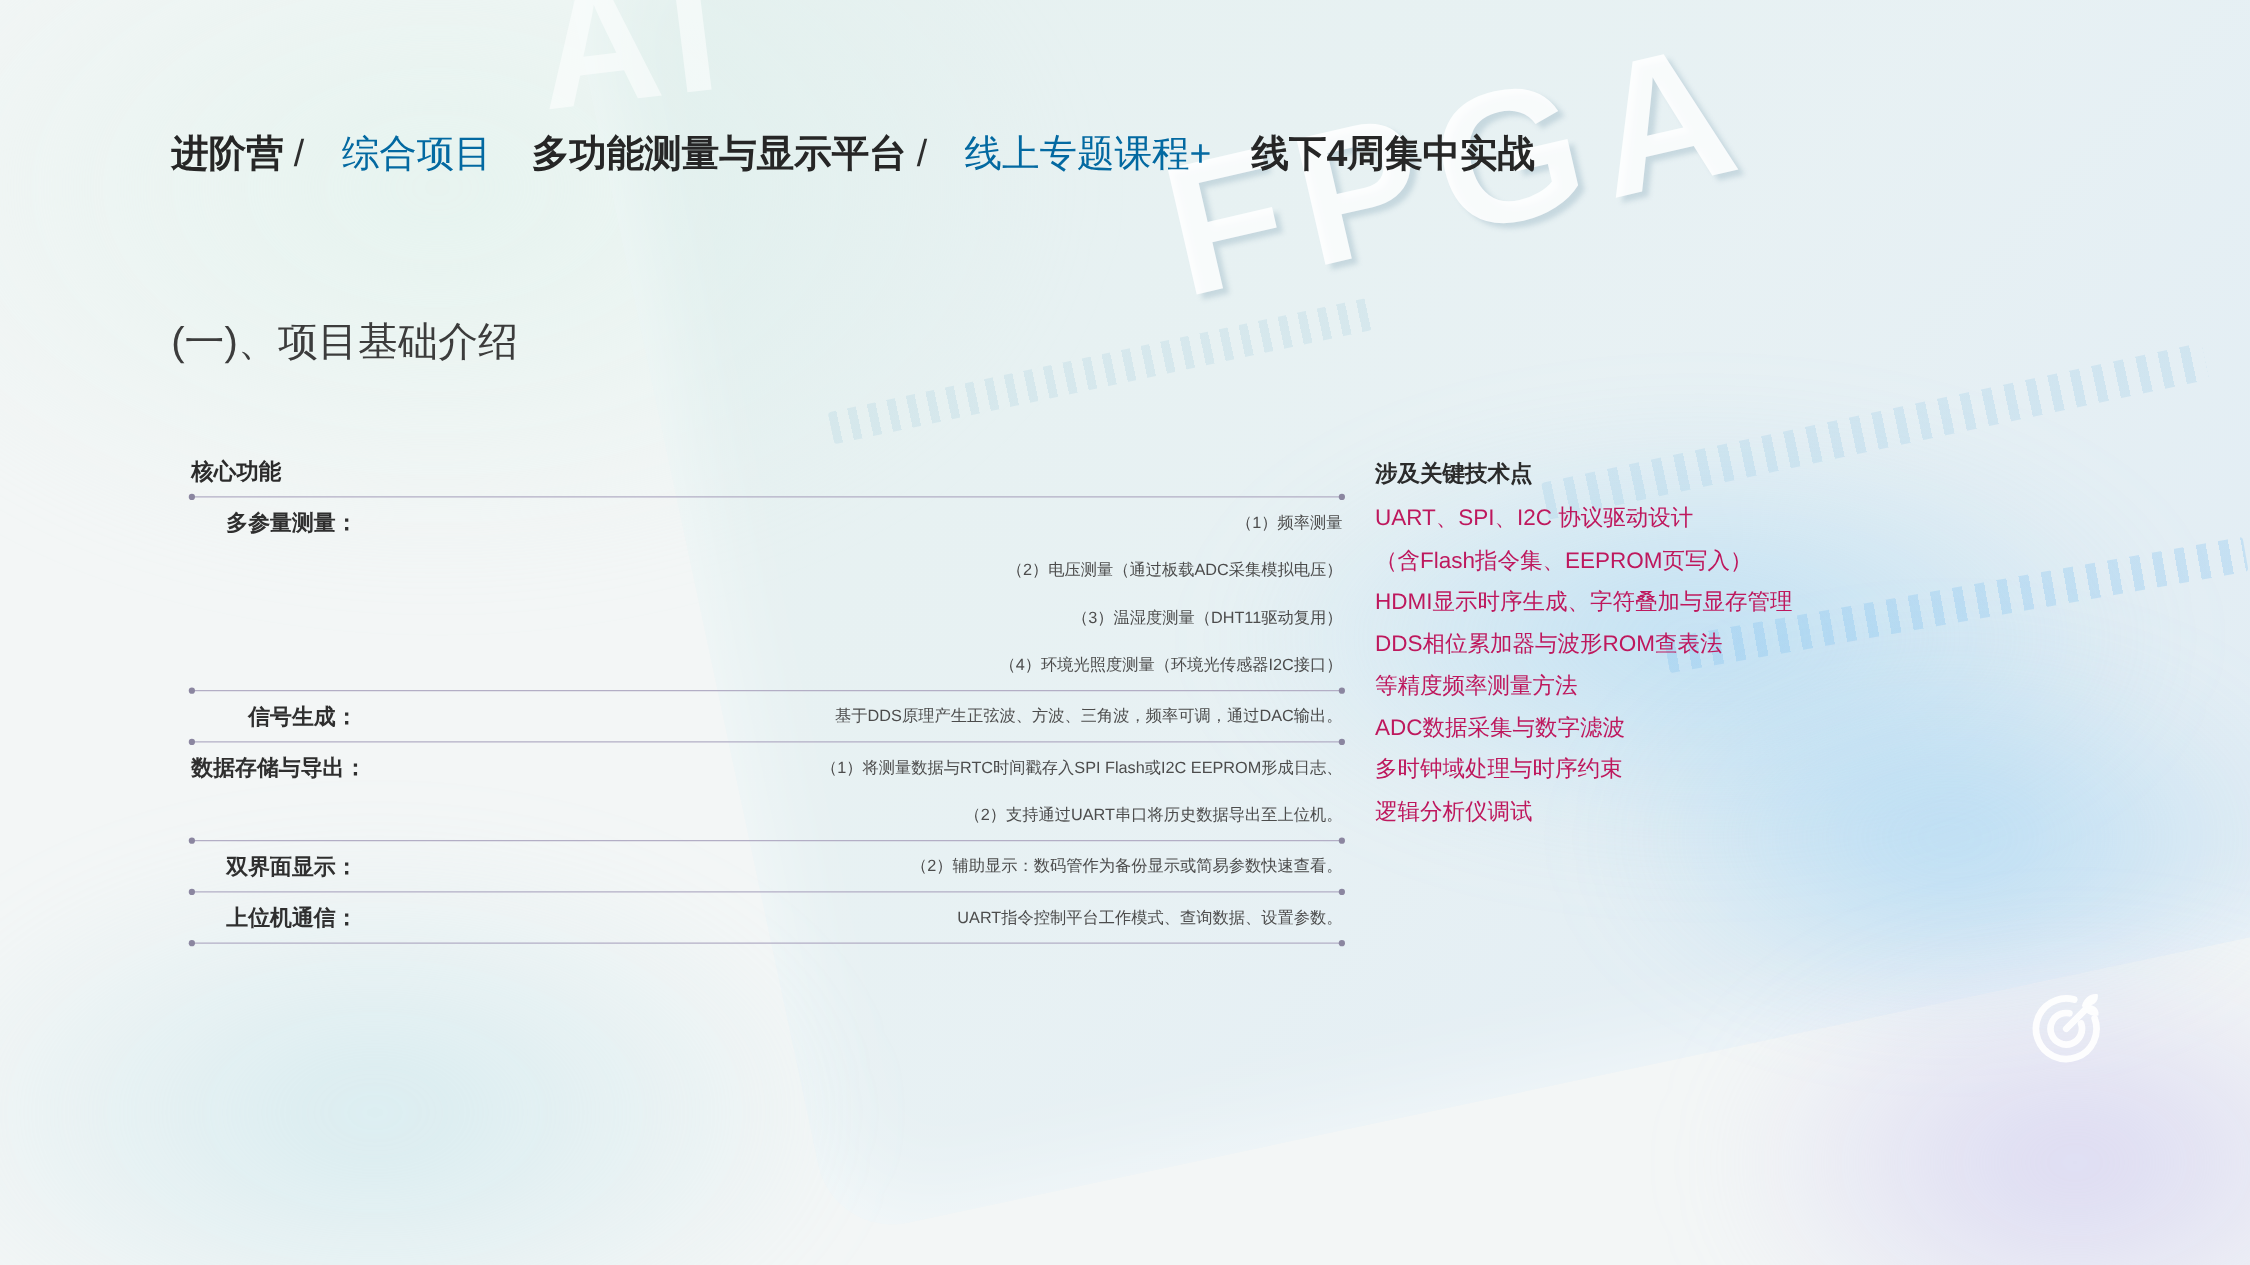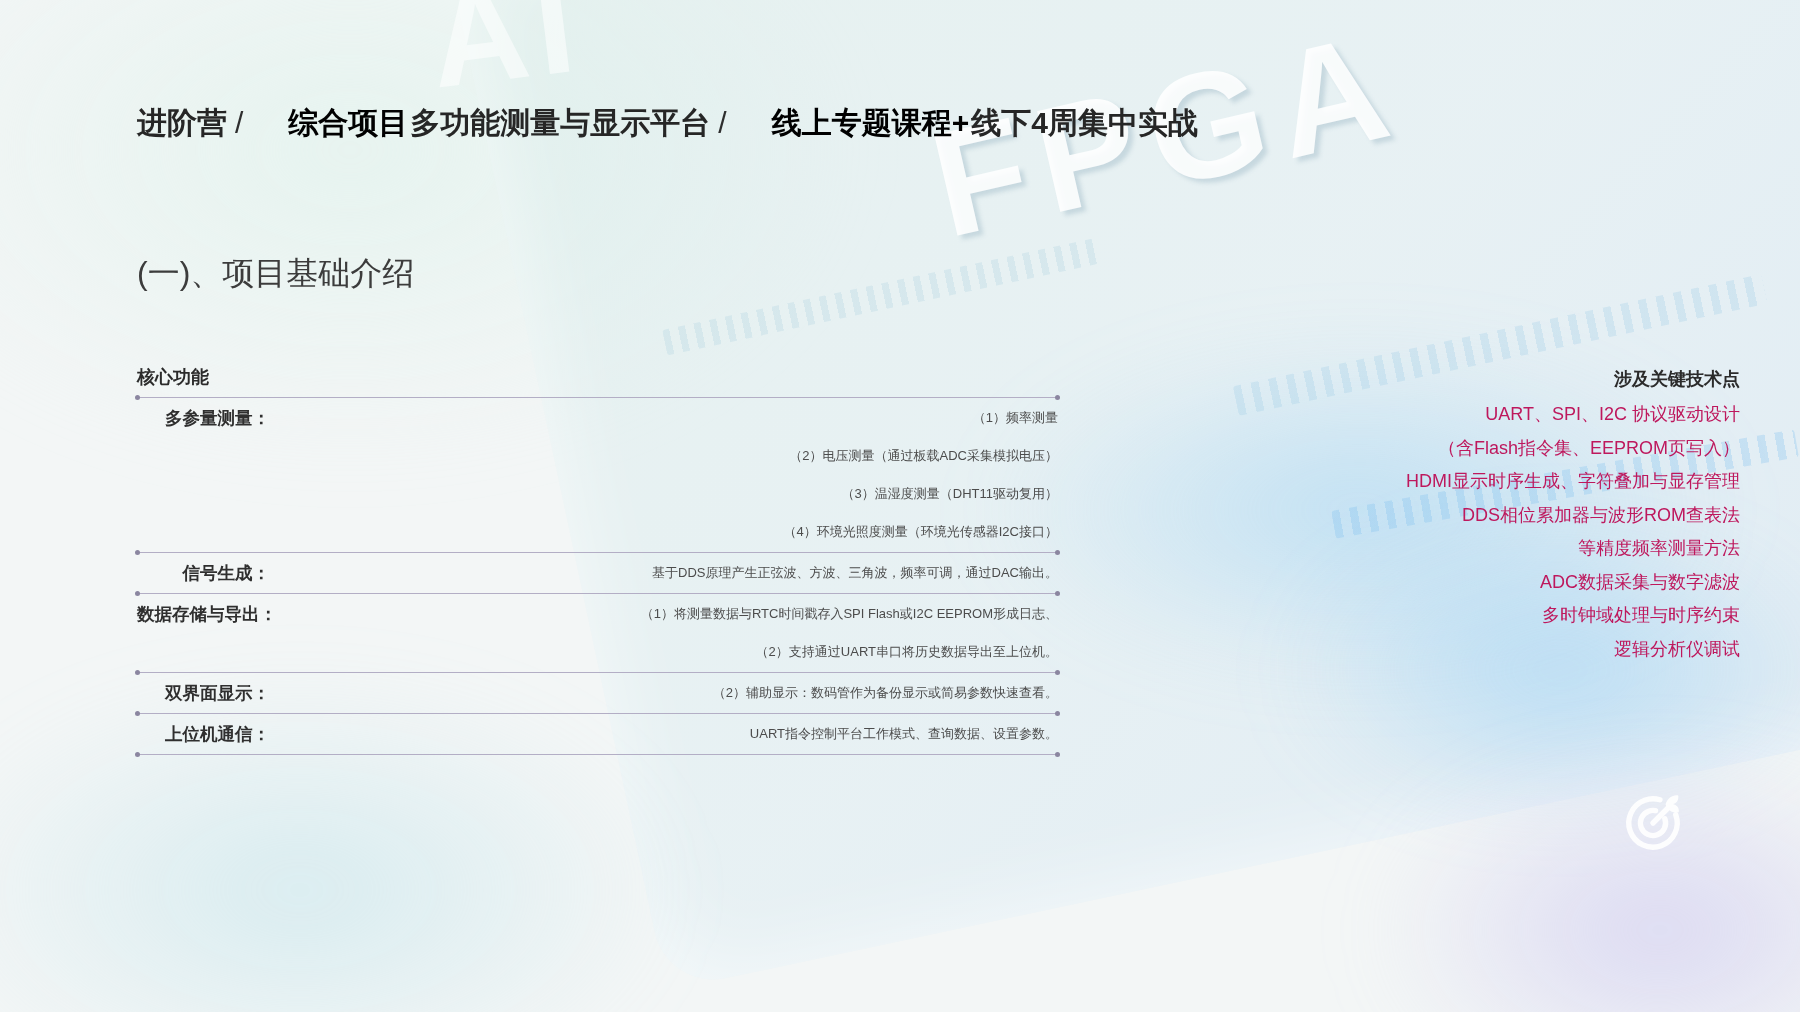--- a/index.html
+++ b/index.html
@@ -50,43 +50,43 @@
   }
 
   
   .content{position:absolute;inset:0;z-index:2;}
 
   .title{
     position:absolute;left:137px;top:103px;
     font-size:30px;color:#262626;white-space:nowrap;
   }
   .title .b{font-weight:700;}
-  .title .r{font-weight:700;color:#000000;margin-left:15px;}
+  .title .r{font-weight:400;color:#0369a1;}
   .title .slash{font-weight:400;margin:0 30px 0 8px;color:#2e2e2e;}
-  .title .gap{margin-left:2px;}
+  .title .gap{margin-left:32px;}
 
   .section-heading{
     position:absolute;left:137px;top:252px;
     font-size:32px;font-weight:400;color:#3c3c3c;
   }
 
-  .core-table{position:absolute;left:137px;top:357px;width:921px;}
+  .core-table{position:absolute;left:153px;top:357px;width:921px;}
   .table-header{height:40px;line-height:40px;font-size:18px;font-weight:700;color:#2b2b2b;}
   .sep{position:relative;height:1px;background:#b3aec5;}
   .sep::before,.sep::after{
     content:"";position:absolute;top:-2px;width:5px;height:5px;border-radius:50%;background:#8b86a0;
   }
   .sep::before{left:-2px;}
   .sep::after{right:-2px;}
   .row{display:flex;padding:1px 0;text-align:right;}
   .row-label{flex:0 0 133px;font-size:17.5px;font-weight:700;color:#2f2f2f;line-height:38px;white-space:nowrap;}
   .row-lines{flex:1;min-width:0;}
   .row-lines .line{height:38px;line-height:38px;font-size:13px;color:#4c4c4c;white-space:nowrap;}
 
-  .key-tech{position:absolute;left:1160px;top:366px;width:580px;text-align:right;}
+  .key-tech{position:absolute;left:1100px;top:366px;width:580px;}
   .key-tech-header{font-size:18px;font-weight:700;color:#2b2b2b;line-height:26px;margin-bottom:6px;}
   .key-tech .item{font-size:18px;color:#be185d;line-height:33.5px;white-space:nowrap;}
 
   .target-icon-wrap{position:absolute;left:1622px;top:792px;width:62px;height:62px;opacity:.95;}
 </style>
 </head>
 <body>
 
 <div class="stage">
 

